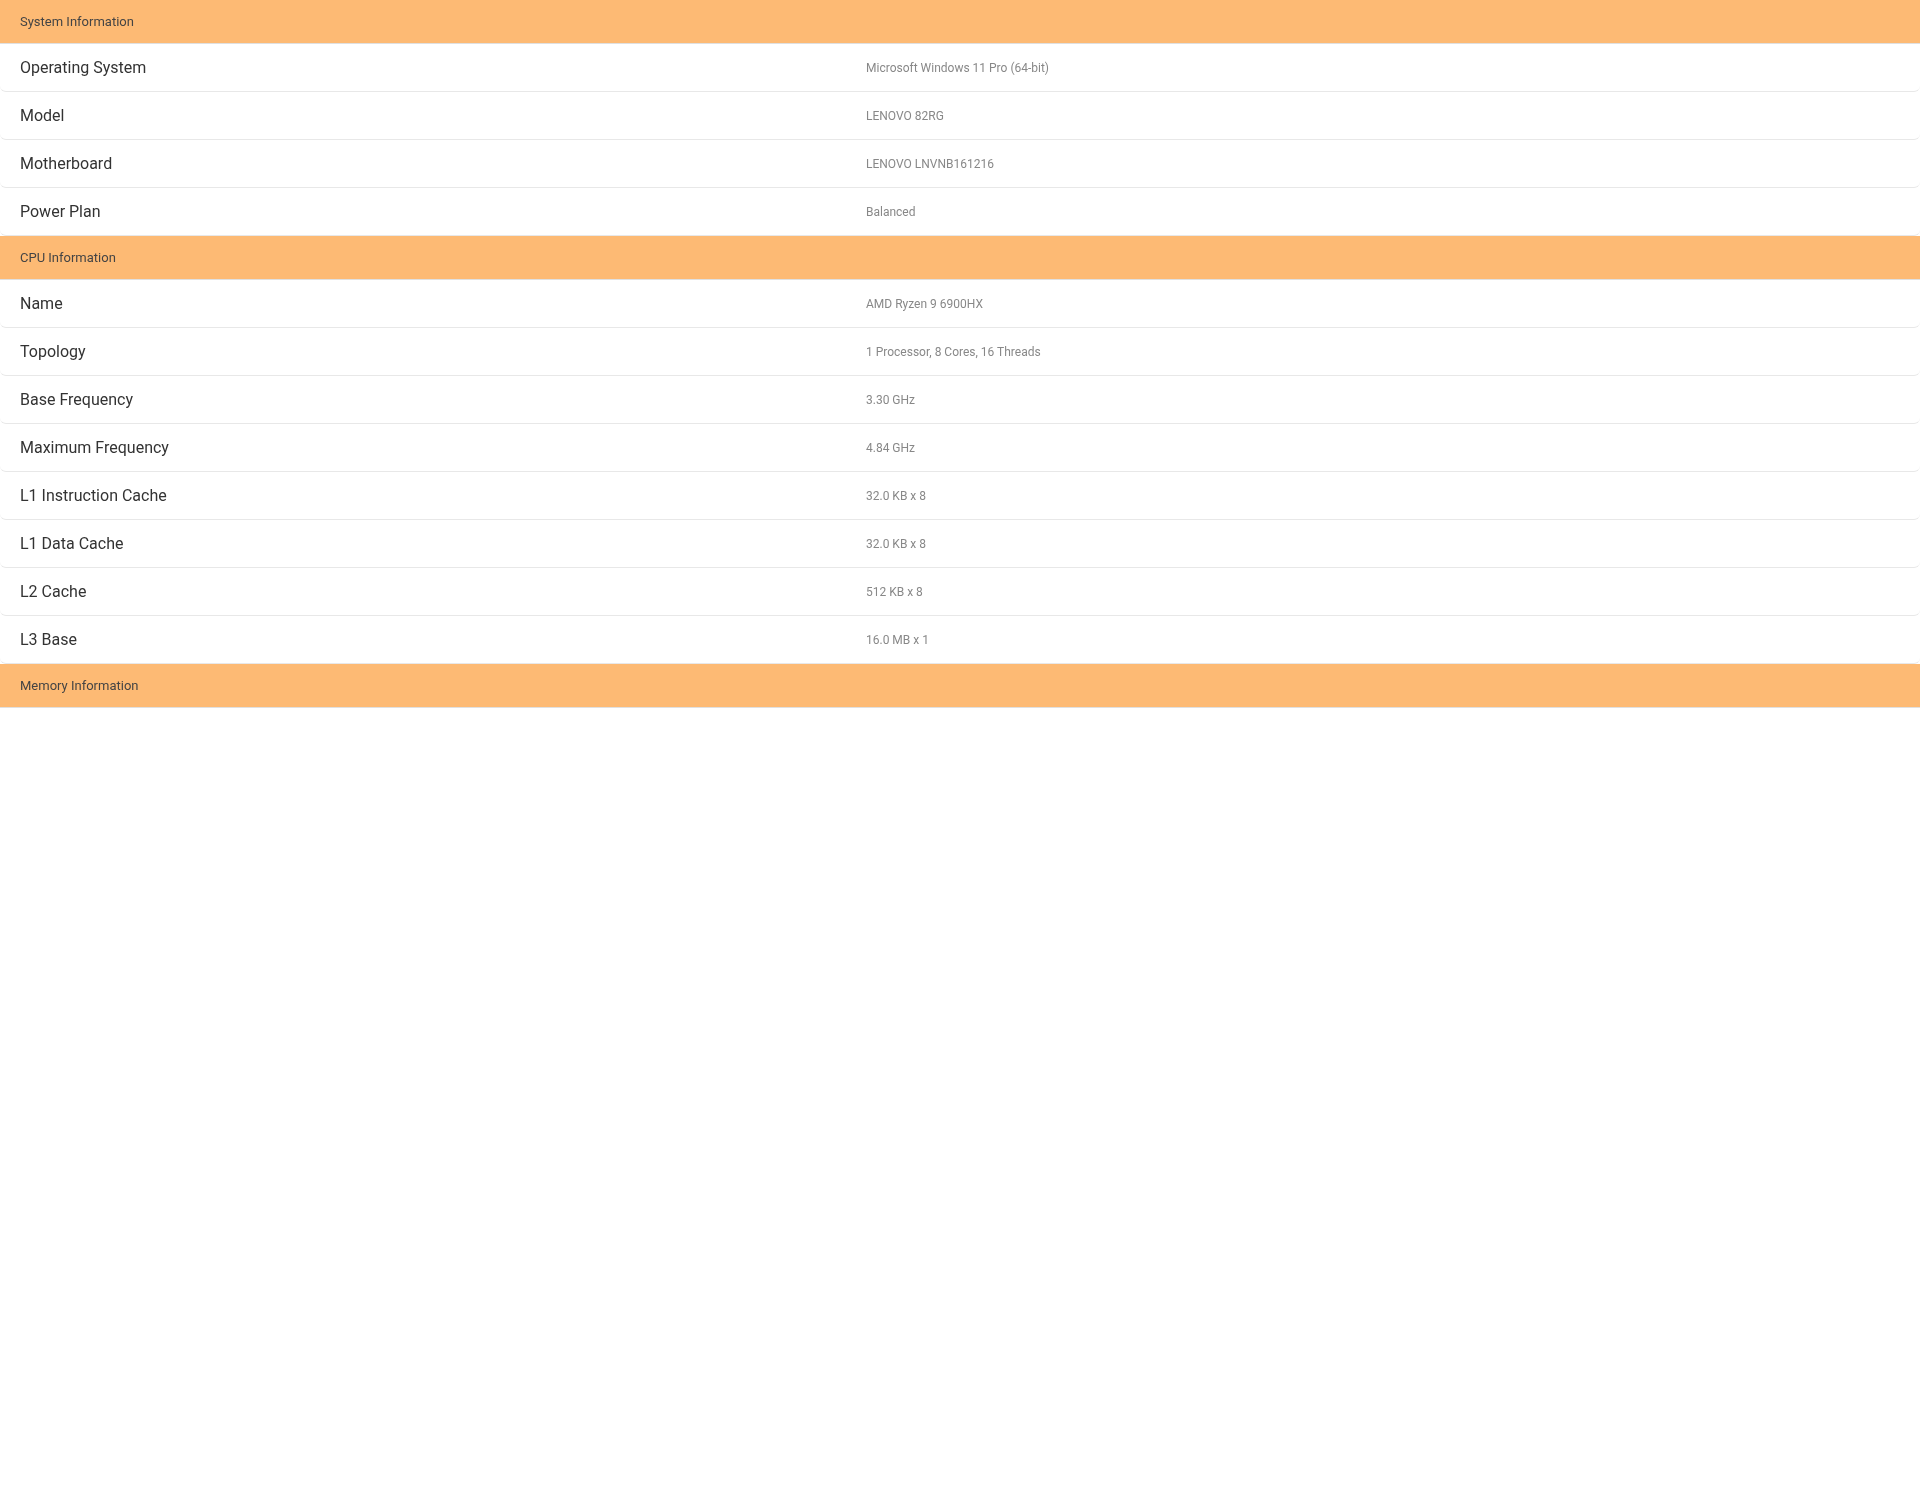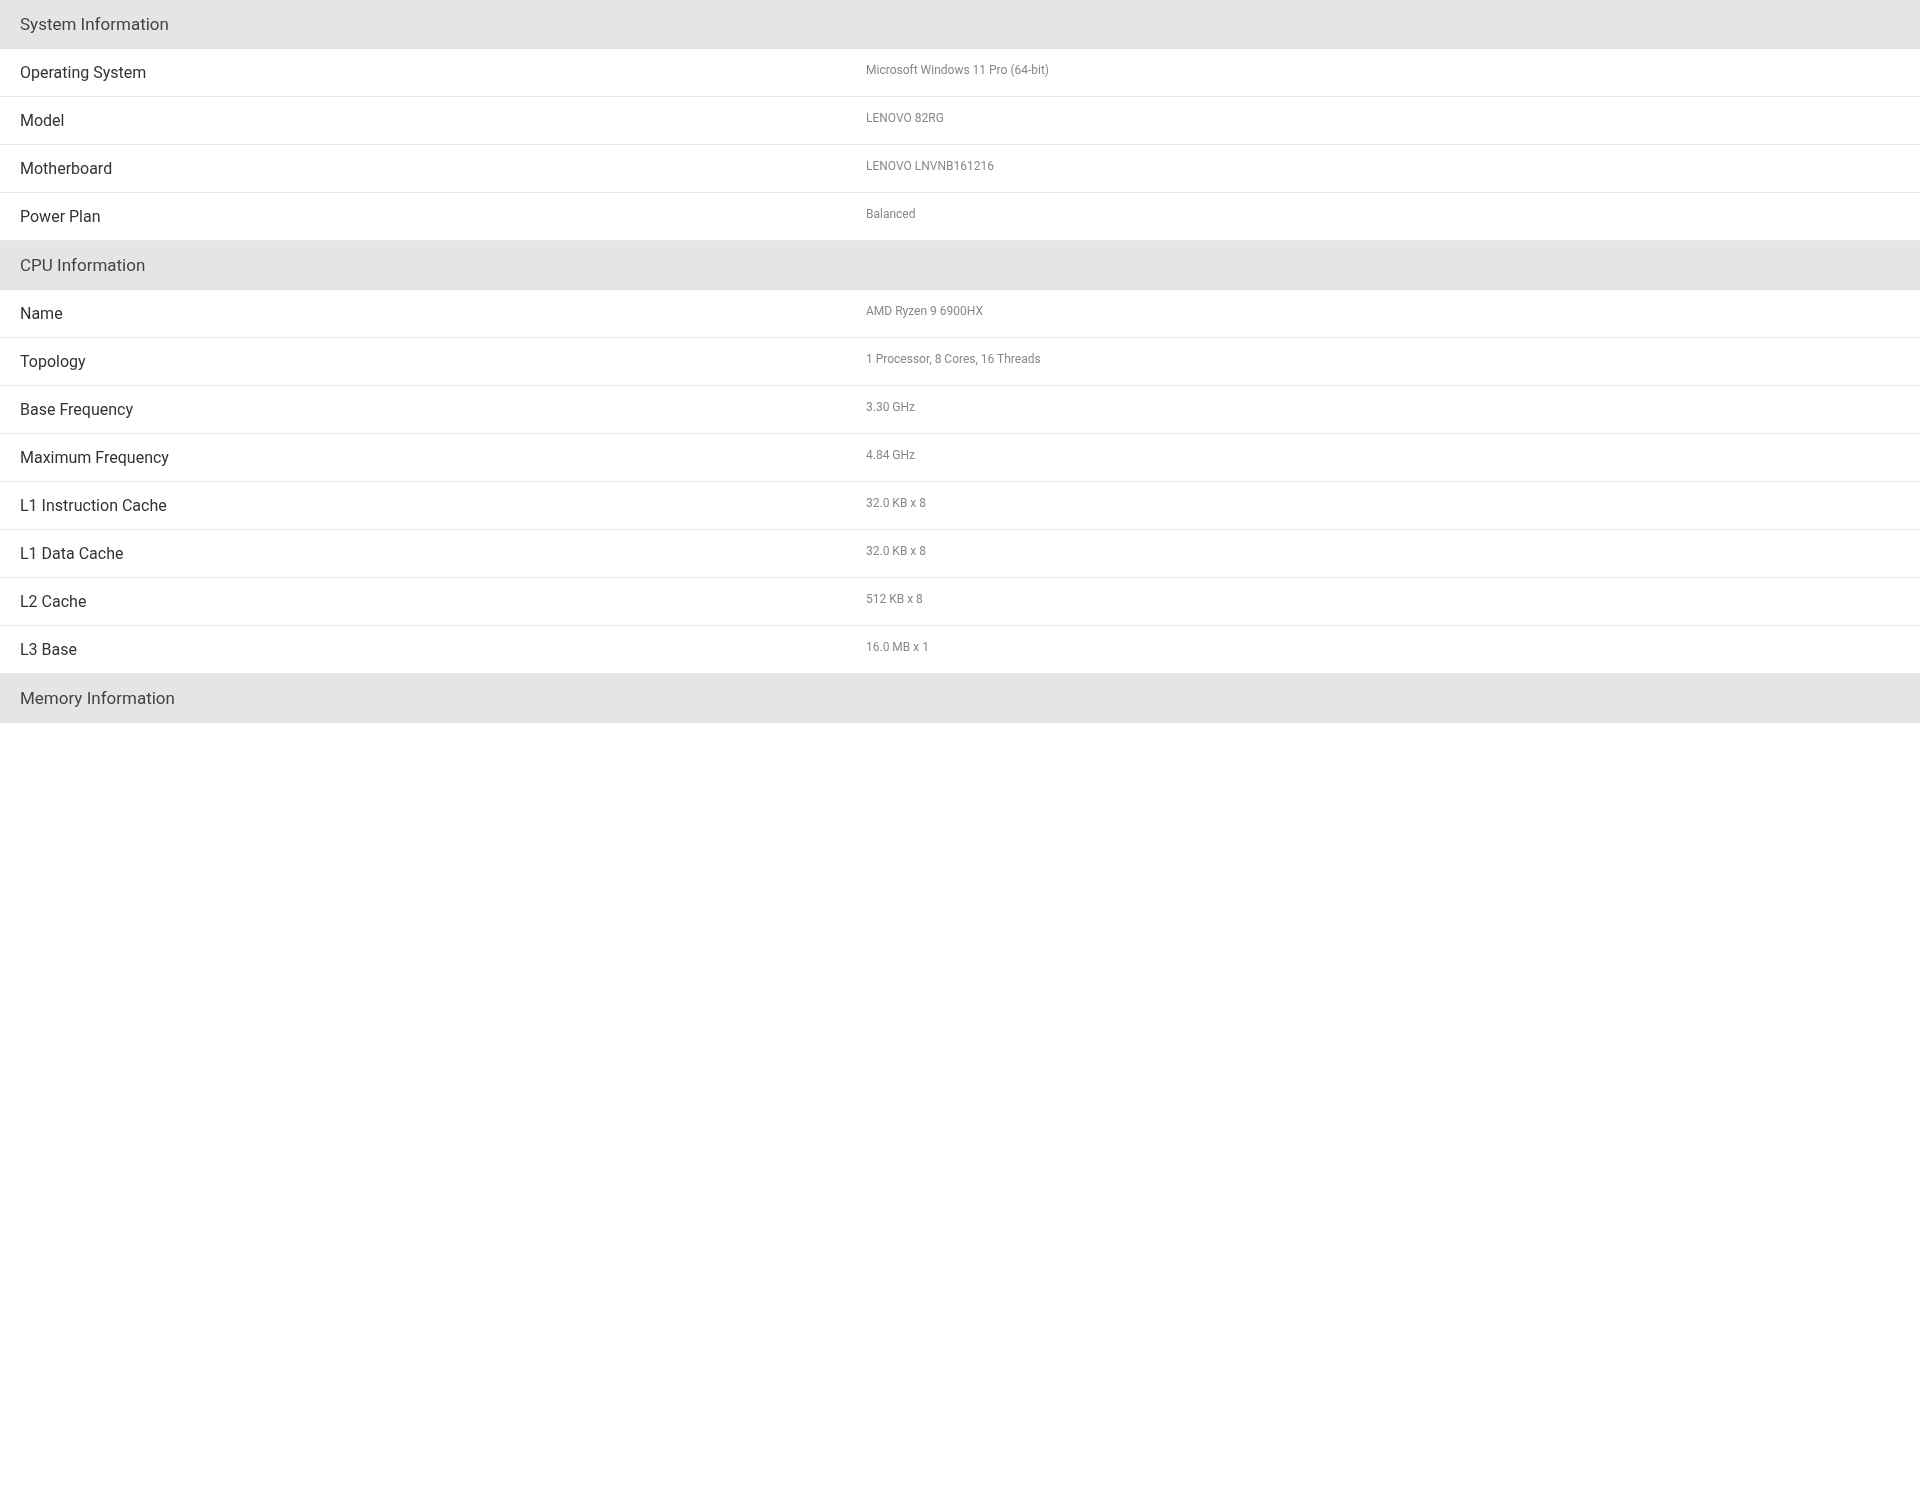--- a/index.html
+++ b/index.html
@@ -9,33 +9,35 @@
     }
 
     body {
       font-family: -apple-system, BlinkMacSystemFont, 'Segoe UI', Roboto, Arial, sans-serif;
       background: #ffffff;
       color: #333333;
       font-size: 16px;
     }
 
     .section-header {
-      background-color: #e5e5e5;
+      background-color: #fdba74;
       padding: 14px 20px;
-      font-size: 17px;
+      font-size: 13px;
       font-weight: 400;
       color: #444444;
       border-bottom: 1px solid #e0e0e0;
     }
 
     .info-row {
       display: flex;
+      align-items: center;
       border-bottom: 1px solid #e8e8e8;
       padding: 14px 20px;
       background: #ffffff;
+      border-radius: 6px;
     }
 
     .label-col {
       width: 45%;
       color: #333333;
       font-size: 16px;
       font-weight: 400;
     }
 
     .value-col {

